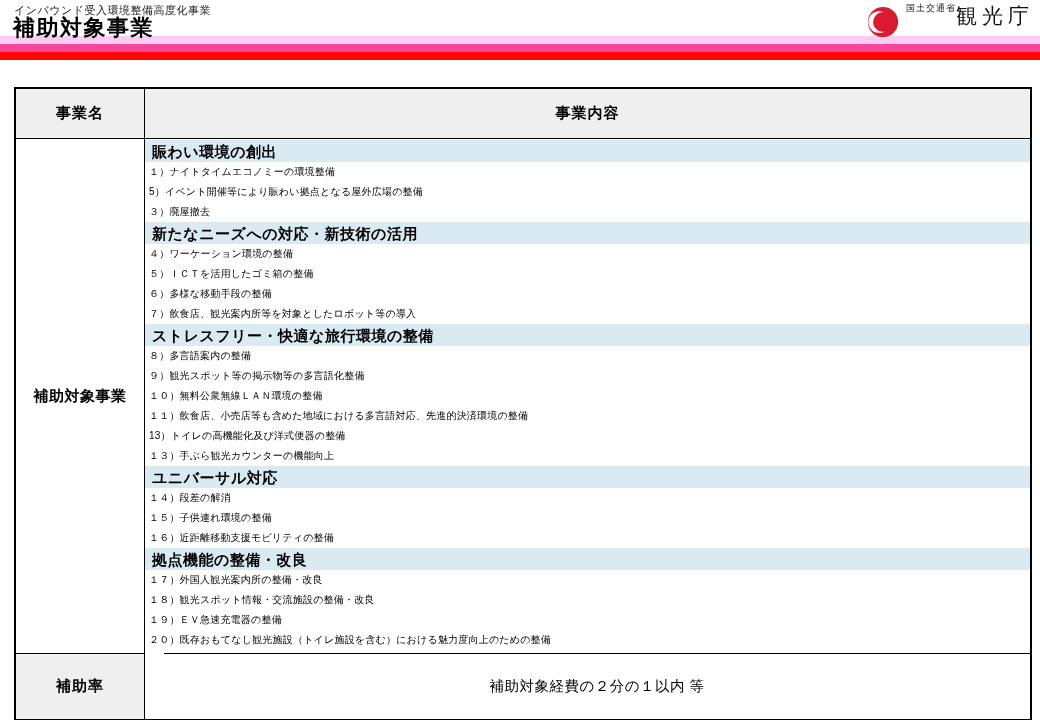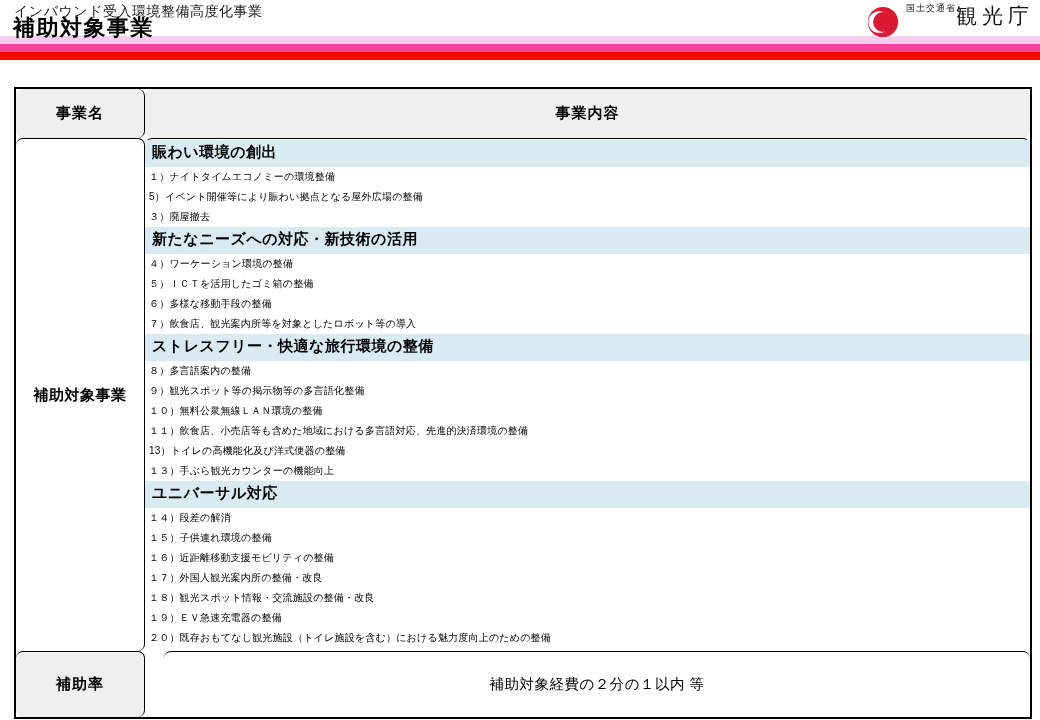--- a/index.html
+++ b/index.html
@@ -1,57 +1,57 @@
 <!DOCTYPE html>
 <html lang="ja"><head>
 <meta charset="utf-8">
 <style>
   html,body{margin:0;padding:0;background:#fff;}
   #page{
     position:relative;width:1040px;height:720px;background:#fff;overflow:hidden;
     font-family:"Liberation Sans","DejaVu Sans",sans-serif;color:#000;
   }
   
-  .subtitle{position:absolute;left:14px;top:3px;font-size:14px;color:#1a1a1a;letter-spacing:.5px;z-index:3;}
+  .subtitle{position:absolute;left:14px;top:3px;font-size:11px;color:#1a1a1a;letter-spacing:.5px;z-index:3;}
   .title{position:absolute;left:13px;top:13px;font-size:22px;font-weight:bold;letter-spacing:1.5px;z-index:3;}
   .band{position:absolute;left:0;width:1040px;z-index:1;}
   .band.pink   {top:36px;height:8px;background:#F8CDEF;}
   .band.magenta{top:44px;height:8px;background:#F4449B;}
   .band.red    {top:52px;height:8px;background:#FA0606;}
   .logo{position:absolute;top:3px;right:6px;display:flex;align-items:flex-start;z-index:3;}
   .logo svg{display:block;margin-top:2px;}
   .logo-text{margin-left:6px;display:flex;flex-direction:row;}
   .ministry{font-size:9px;color:#222;letter-spacing:1px;line-height:11px;}
   .agency{font-size:21px;color:#111;letter-spacing:5px;line-height:25px;font-weight:400;}
   
   .tbl{
     position:absolute;left:14px;top:87px;width:1014px;
     border:2px solid #000;display:grid;grid-template-columns:129px 1fr;background:#fff;
   }
-  .cell{box-sizing:border-box;border-radius:7px;}
+  .cell{box-sizing:border-box;}
   .leftcol{border-right:1px solid #000;}
   .rowline{border-top:1px solid #000;}
   .hdr{
     background:#EFEFEF;height:49px;display:flex;align-items:center;justify-content:center;
     font-weight:bold;font-size:15px;letter-spacing:1px;
   }
   .labelcell{
     background:#fff;display:flex;align-items:center;justify-content:center;
     font-weight:bold;font-size:15px;letter-spacing:.5px;
   }
   .ratelabel{
     background:#EFEFEF;height:66px;display:flex;align-items:center;justify-content:center;
     font-weight:bold;font-size:15px;letter-spacing:1px;
   }
   .ratevalue{
     display:flex;align-items:center;justify-content:center;font-size:14.5px;letter-spacing:.5px;margin-left:19px;
   }
   .content{padding:1px 0 3px 0;}
   .sec{
-    background:#DAEAF2;height:27px;line-height:23px;
+    background:#DAEAF2;height:22px;line-height:23px;
     font-weight:bold;font-size:15px;padding-left:7px;letter-spacing:.5px;
   }
   .item{font-size:10px;line-height:20px;padding-left:4px;letter-spacing:.2px;}
 </style>
 </head>
 <body>
 
 <div id="page">
 
   <div class="subtitle">インバウンド受入環境整備高度化事業</div>
@@ -97,20 +97,21 @@
       <div class="item">１０）無料公衆無線ＬＡＮ環境の整備</div>
       <div class="item">１１）飲食店、小売店等も含めた地域における多言語対応、先進的決済環境の整備</div>
       <div class="item">13）トイレの高機能化及び洋式便器の整備</div>
       <div class="item">１３）手ぶら観光カウンターの機能向上</div>
 
       <div class="sec">ユニバーサル対応</div>
       <div class="item">１４）段差の解消</div>
       <div class="item">１５）子供連れ環境の整備</div>
       <div class="item">１６）近距離移動支援モビリティの整備</div>
 
+      <div class="sec">拠点機能の整備・改良</div>
       <div class="item">１７）外国人観光案内所の整備・改良</div>
       <div class="item">１８）観光スポット情報・交流施設の整備・改良</div>
       <div class="item">１９）ＥＶ急速充電器の整備</div>
       <div class="item">２０）既存おもてなし観光施設（トイレ施設を含む）における魅力度向上のための整備</div>
 
     </div>
 
     <div class="cell ratelabel leftcol rowline">補助率</div>
     <div class="cell ratevalue rowline">補助対象経費の２分の１以内 等</div>
 

